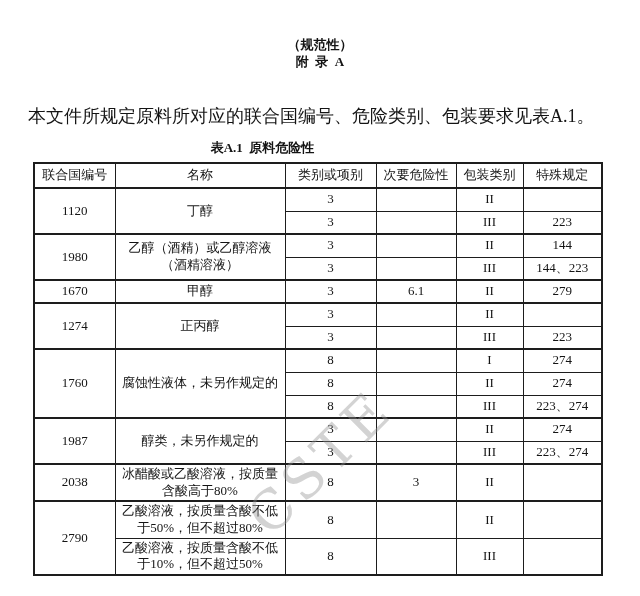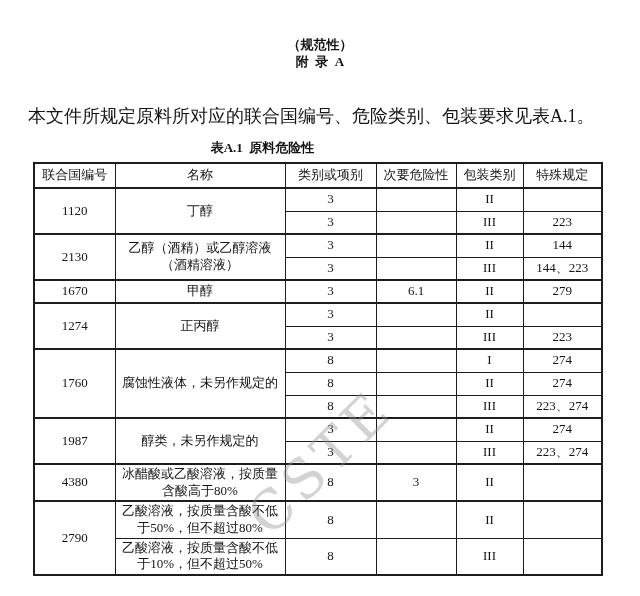--- a/index.html
+++ b/index.html
@@ -97,21 +97,21 @@
         <td></td>
       </tr>
       <tr>
         <td>3</td>
         <td></td>
         <td>III</td>
         <td>223</td>
       </tr>
 
       <tr class="gs">
-        <td rowspan="2">2130</td>
+        <td rowspan="2">1980</td>
         <td rowspan="2">乙醇（酒精）或乙醇溶液（酒精溶液）</td>
         <td>3</td>
         <td></td>
         <td>II</td>
         <td>144</td>
       </tr>
       <tr>
         <td>3</td>
         <td></td>
         <td>III</td>
@@ -172,21 +172,21 @@
         <td>274</td>
       </tr>
       <tr>
         <td>3</td>
         <td></td>
         <td>III</td>
         <td>223、274</td>
       </tr>
 
       <tr class="gs h34">
-        <td>4380</td>
+        <td>2038</td>
         <td>冰醋酸或乙酸溶液，按质量含酸高于80%</td>
         <td>8</td>
         <td>3</td>
         <td>II</td>
         <td></td>
       </tr>
 
       <tr class="gs h31">
         <td rowspan="2">2790</td>
         <td>乙酸溶液，按质量含酸不低于50%，但不超过80%</td>

